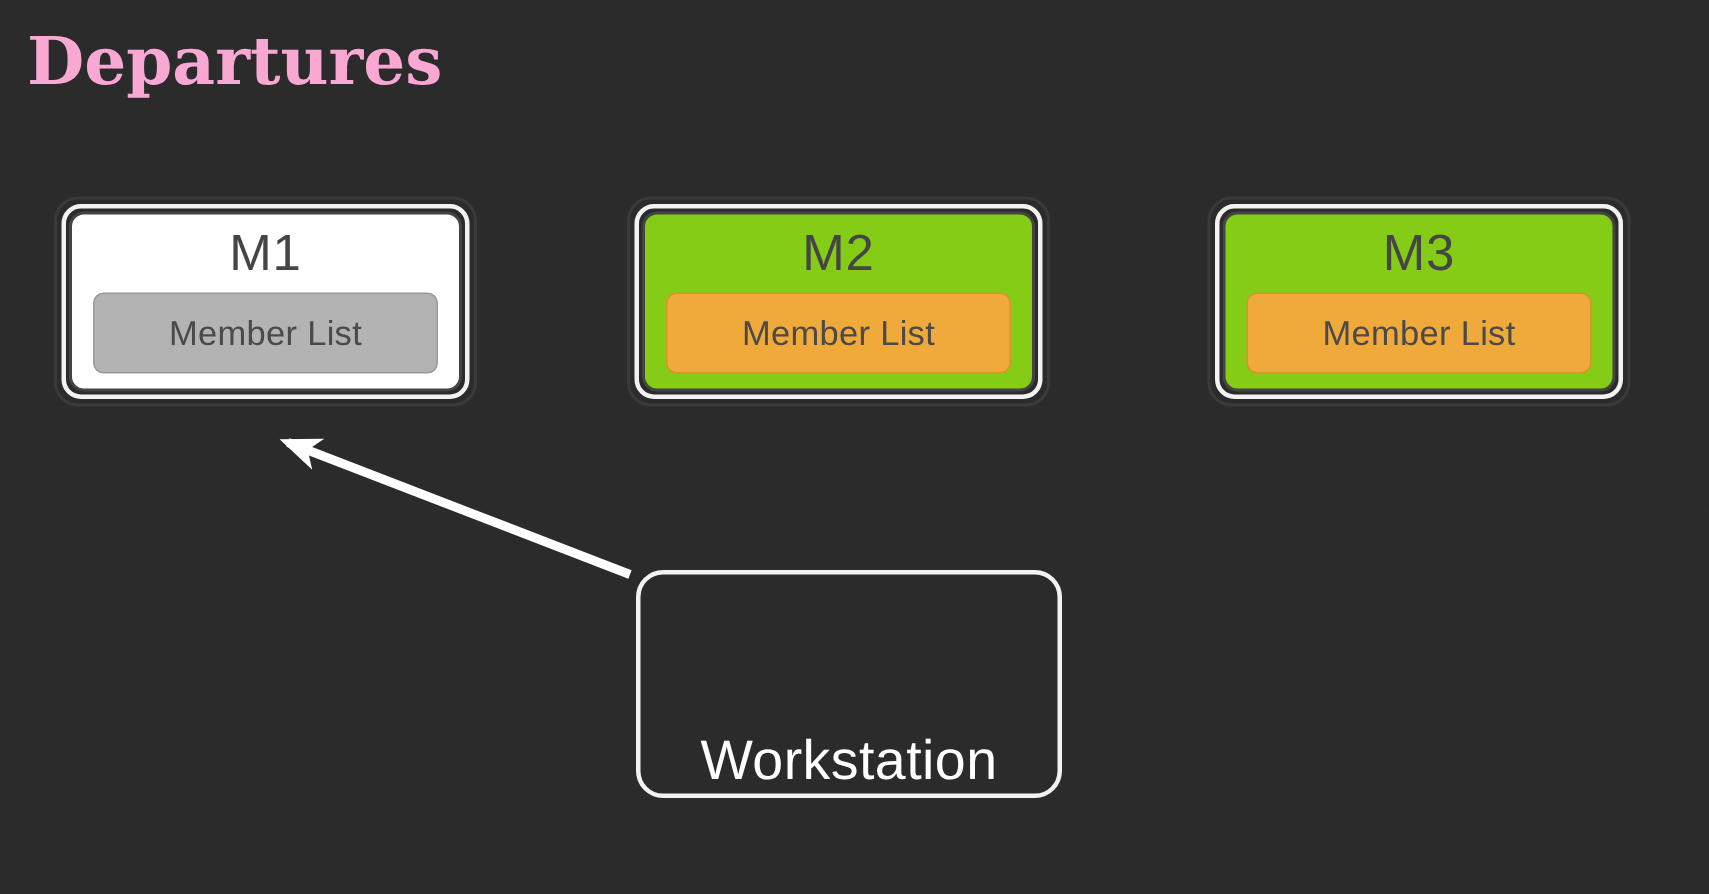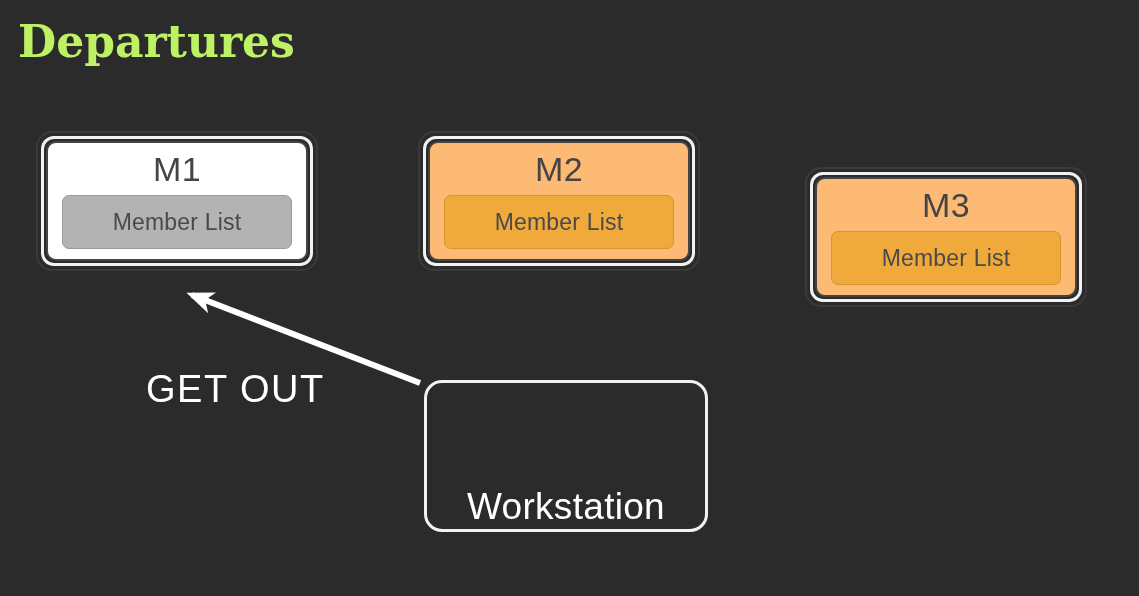--- a/index.html
+++ b/index.html
@@ -18,21 +18,21 @@
 
   
   #page-title {
     position: absolute;
     left: 18px;
     top: 16px;
     font-family: "DejaVu Serif", "Liberation Serif", serif;
     font-weight: bold;
     font-size: 44px;
     line-height: 52px;
-    color: #bef264;
+    color: #f9a8d4;
     letter-spacing: 0px;
     white-space: nowrap;
   }
 
   
   .machine {
     position: absolute;
     width: 282px;
     height: 140px;
     box-sizing: border-box;
@@ -54,21 +54,21 @@
     width: 100%;
     height: 100%;
     box-sizing: border-box;
     border-radius: 10px;
     border: 2px solid #444444;
     display: flex;
     flex-direction: column;
     align-items: center;
   }
   .machine-body.fill-orange { background: #ffffff; }
-  .machine-body.fill-gray   { background: #fdba74; }
+  .machine-body.fill-gray   { background: #84cc16; }
 
   .machine-label {
     margin-top: 6px;
     font-size: 34px;
     line-height: 40px;
     color: #454545;
     font-weight: 400;
     letter-spacing: 0.5px;
     user-select: none;
   }
@@ -157,21 +157,21 @@
 
   <div class="machine" style="left:418px; top:131px;">
     <div class="machine-ring">
       <div class="machine-body fill-gray">
         <div class="machine-label">M2</div>
         <div class="member-list fill-orange">Member List</div>
       </div>
     </div>
   </div>
 
-  <div class="machine" style="left:805px; top:131px;margin-top:36px;">
+  <div class="machine" style="left:805px; top:131px;">
     <div class="machine-ring">
       <div class="machine-body fill-gray">
         <div class="machine-label">M3</div>
         <div class="member-list fill-orange">Member List</div>
       </div>
     </div>
   </div>
 
   <div id="workstation">
     <div id="workstation-label">Workstation</div>
@@ -179,15 +179,14 @@
 
   <svg id="arrow-svg" viewBox="0 0 1139 596">
     <defs>
       <marker id="arrowhead" markerWidth="5" markerHeight="4" refX="3.6" refY="2" orient="auto" markerUnits="strokeWidth">
         <path d="M 4.6 2 L 0 0.15 L 1.25 2 L 0 3.85 Z" fill="#ffffff"></path>
       </marker>
     </defs>
     <line x1="420" y1="383" x2="192" y2="295" stroke="#ffffff" stroke-width="6" stroke-linecap="butt" marker-end="url(#arrowhead)"></line>
   </svg>
 
-  <div id="get-out-label">GET OUT</div>
 
 </div>
 
 </body></html>

